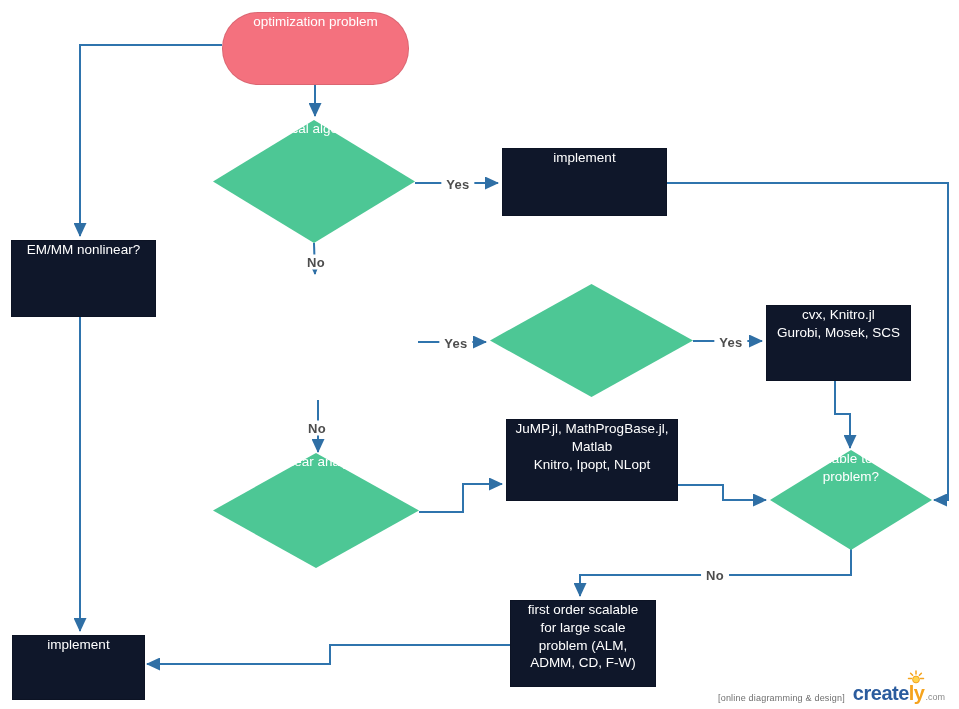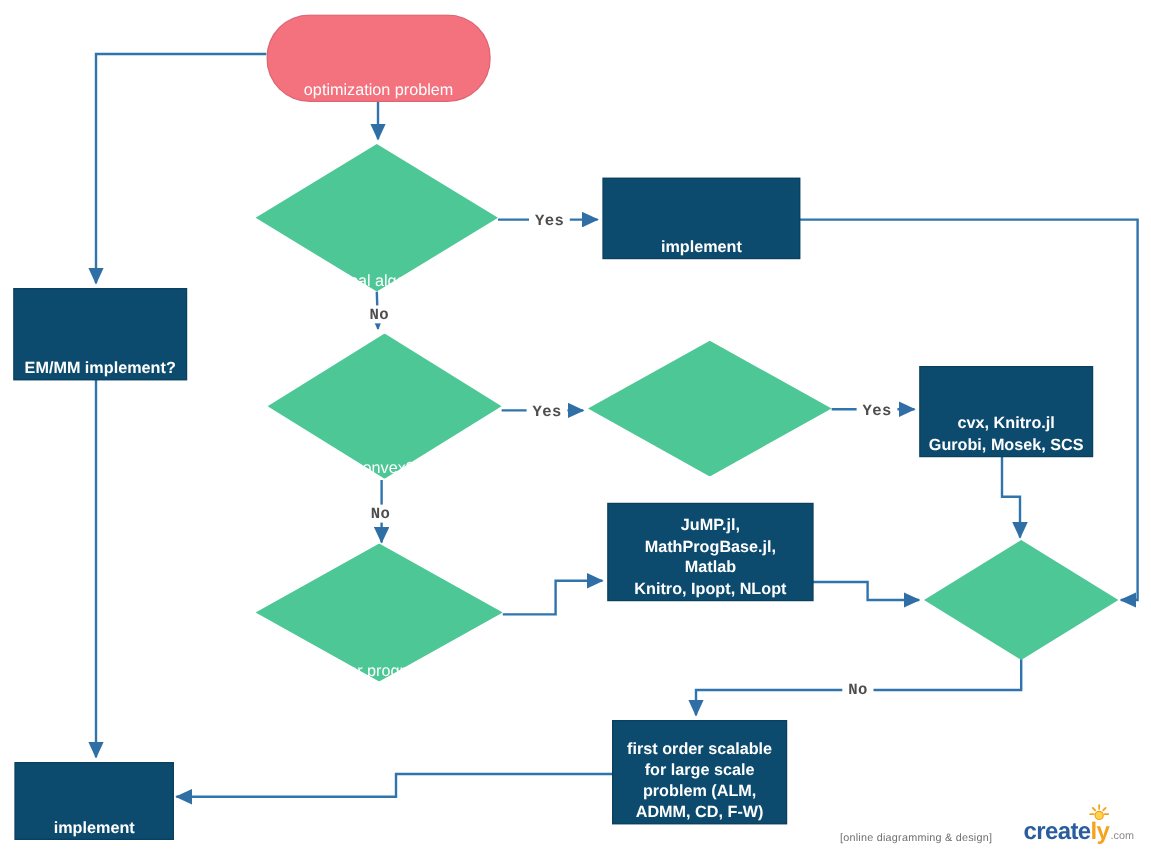--- a/index.html
+++ b/index.html
@@ -7,36 +7,35 @@
     position:relative;
     width:959px;height:709px;
     background:#ffffff;
     font-family:"Liberation Sans", sans-serif;
     overflow:hidden;
   }
   #edges{position:absolute;left:0;top:0;width:959px;height:709px;}
   #edges polyline{fill:none;stroke:#2f74ad;stroke-width:2;}
   .node{
     position:absolute;
-    display:flex;align-items:flex-end;justify-content:center;
+    display:flex;align-items:flex-start;justify-content:center;
     text-align:center;
   }
   .node-label{
     position:relative;
     z-index:2;
     color:#ffffff;
     font-size:13.5px;
     line-height:1.32;
     white-space:pre-line;
     padding:0 6px;
   }
   .rect{
-    background:#0c4a6e;
+    background:#0f172a;
     border:1px solid rgba(0,0,0,0.14);
-    font-weight:bold;
   }
   .pill{
     background:#f4717e;
     border:1px solid rgba(0,0,0,0.10);
     border-radius:36px;
   }
   .diamond-bg{
     position:absolute;left:0;top:0;right:0;bottom:0;
     background:#4dc795;
     clip-path:polygon(50% 0, 100% 50%, 50% 100%, 0 50%);
@@ -45,40 +44,38 @@
   .edge-label{
     position:absolute;
     transform:translate(-50%,-50%);
     background:#ffffff;
     color:#4d4d4d;
     font-size:13px;
     font-weight:600;
     padding:0 5px;
     z-index:3;
     letter-spacing:0.3px;
-    font-family:Liberation Mono, monospace;
   }
   .footer{
     position:absolute;
     right:14px;bottom:6px;
     display:flex;align-items:flex-end;gap:8px;
     z-index:4;
   }
   .tagline{
     color:#6f6f6f;
     font-size:9px;
     letter-spacing:0.2px;
   }
   .brand{
     position:relative;
     font-size:20px;
     font-weight:700;
     letter-spacing:-0.5px;
     line-height:1;
-    margin-left:18px;
   }
   .brand-main{color:#2b5c9e;}
   .brand-accent{color:#f5a31d;}
   .brand-domain{color:#8a8a8a;font-size:9px;font-weight:400;margin-left:1px;letter-spacing:0;}
   .bulb{position:absolute;left:54px;top:-13px;}
 </style>
 </head>
 <body>
 
 <div id="canvas">
@@ -112,50 +109,48 @@
   <div class="node" style="left:213px;top:120px;width:202px;height:123px">
     <div class="diamond-bg"></div>
     <span class="node-label">analytical algorithm?</span>
   </div>
 
   <div class="node rect" style="left:502px;top:148px;width:163px;height:66px">
     <span class="node-label">implement</span>
   </div>
 
   <div class="node rect" style="left:11px;top:240px;width:143px;height:75px">
-    <span class="node-label">EM/MM implement?</span>
+    <span class="node-label">EM/MM nonlinear?</span>
   </div>
 
-  <div class="node" style="left:223px;top:278px;width:195px;height:121px">
-    <div class="diamond-bg"></div>
-    <span class="node-label">convex?</span>
-  </div>
 
   <div class="node" style="left:490px;top:284px;width:203px;height:113px">
     <div class="diamond-bg"></div>
   </div>
 
   <div class="node rect" style="left:766px;top:305px;width:143px;height:74px">
     <span class="node-label">cvx, Knitro.jl
 Gurobi, Mosek, SCS</span>
   </div>
 
   <div class="node" style="left:213px;top:453px;width:206px;height:115px">
     <div class="diamond-bg"></div>
-    <span class="node-label">nonlinear programming</span>
+    <span class="node-label">nonlinear analytical</span>
   </div>
 
   <div class="node rect" style="left:506px;top:419px;width:170px;height:80px">
     <span class="node-label">JuMP.jl, MathProgBase.jl,
 Matlab
 Knitro, Ipopt, NLopt</span>
   </div>
 
   <div class="node" style="left:770px;top:450px;width:162px;height:100px">
     <div class="diamond-bg"></div>
+    <span class="node-label">scalable to my
+problem?</span>
   </div>
 
   <div class="node rect" style="left:510px;top:600px;width:144px;height:85px">
     <span class="node-label">first order scalable
 for large scale
 problem (ALM,
 ADMM, CD, F-W)</span>
   </div>
 
   <div class="node rect" style="left:12px;top:635px;width:131px;height:63px">

